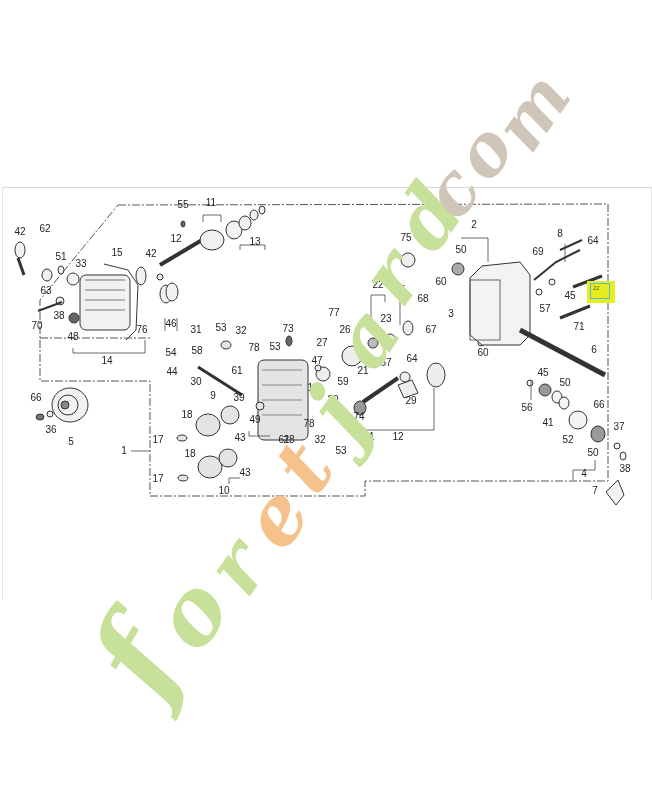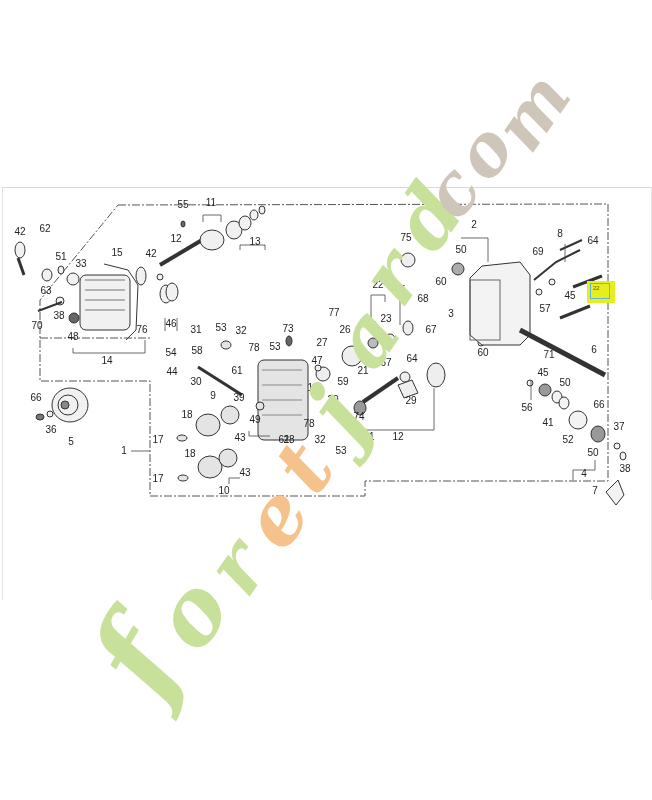--- a/index.html
+++ b/index.html
@@ -210,21 +210,21 @@
       <span class="lbl" style="left: 474px; top: 225px;">2</span>
       <span class="lbl" style="left: 461px; top: 250px;">50</span>
       <span class="lbl" style="left: 441px; top: 282px;">60</span>
       <span class="lbl" style="left: 451px; top: 314px;">3</span>
       <span class="lbl" style="left: 483px; top: 353px;">60</span>
       <span class="lbl" style="left: 538px; top: 252px;">69</span>
       <span class="lbl" style="left: 560px; top: 234px;">8</span>
       <span class="lbl" style="left: 593px; top: 241px;">64</span>
       <span class="lbl" style="left: 570px; top: 296px;">45</span>
       <span class="lbl" style="left: 545px; top: 309px;">57</span>
-      <span class="lbl" style="left: 549px; top: 327px; margin-top: 28px;">71</span>
+      <span class="lbl" style="left: 579px; top: 327px;">71</span>
       <span class="lbl" style="left: 594px; top: 350px;">6</span>
       <span class="lbl" style="left: 543px; top: 373px;">45</span>
       <span class="lbl" style="left: 565px; top: 383px;">50</span>
       <span class="lbl" style="left: 527px; top: 408px;">56</span>
       <span class="lbl" style="left: 548px; top: 423px;">41</span>
       <span class="lbl" style="left: 599px; top: 405px;">66</span>
       <span class="lbl" style="left: 619px; top: 427px;">37</span>
       <span class="lbl" style="left: 568px; top: 440px;">52</span>
       <span class="lbl" style="left: 593px; top: 453px;">50</span>
       <span class="lbl" style="left: 625px; top: 469px;">38</span>

